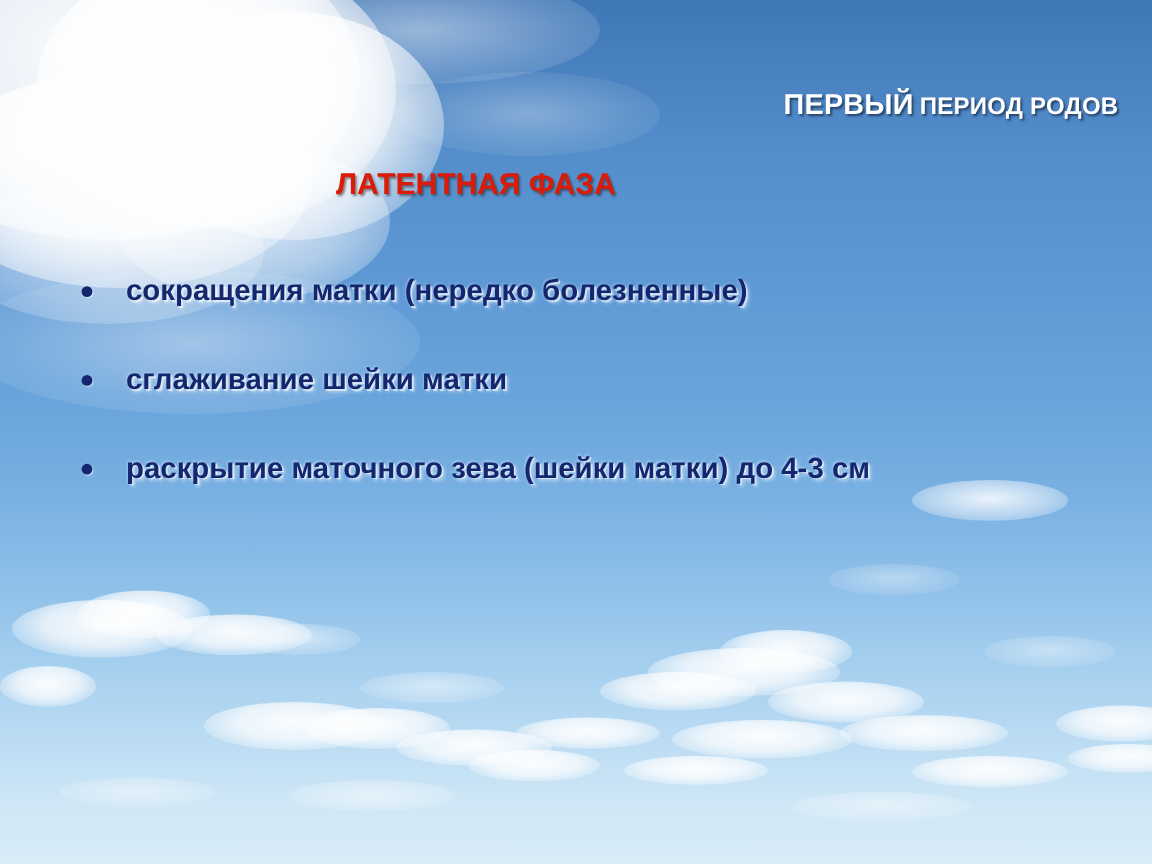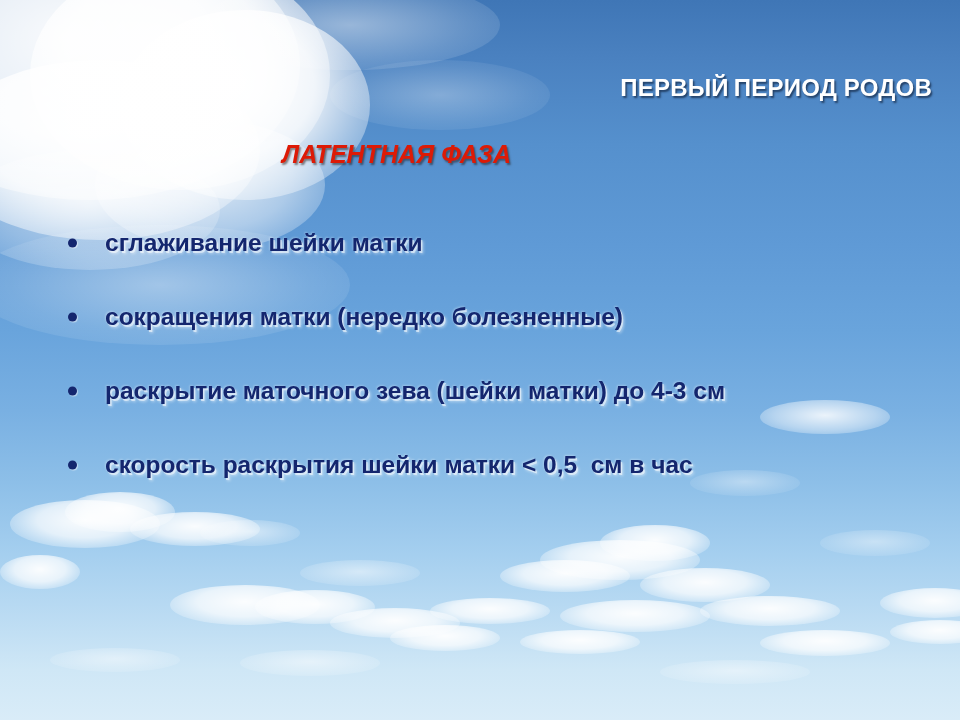--- a/index.html
+++ b/index.html
@@ -153,37 +153,36 @@
     color: #ffffff;
     white-space: nowrap;
     text-shadow: 1.5px 1.5px 2px rgba(20,40,70,0.75);
     letter-spacing: 0.2px;
   }
   .slide-title .title-main {
     font-size: 24px;
     font-weight: bold;
   }
   .slide-title .title-sub {
-    font-size: 24px;
+    font-size: 20px;
     font-weight: bold;
     margin-left: 5px;
   }
 
   .phase-heading {
     position: absolute;
     left: 0;
     top: 140px;
     width: 793px;
     text-align: center;
     font-size: 25px;
     font-weight: bold;
     color: #dd1a06;
     text-shadow: 1.5px 1.5px 2px rgba(40,30,30,0.55);
     white-space: nowrap;
-    font-style: italic;
   }
 
   .bullet-list {
     position: absolute;
     left: 0;
     top: 206px;
     width: 960px;
     margin: 0;
     padding: 0;
     list-style: none;
@@ -266,30 +265,26 @@
 
     <div class="slide-title">
       <span class="title-main">ПЕРВЫЙ</span><span class="title-sub">ПЕРИОД РОДОВ</span>
     </div>
 
     <div class="phase-heading">ЛАТЕНТНАЯ ФАЗА</div>
 
     <ul class="bullet-list">
       <li class="bullet-item">
         <span class="bullet-dot"></span>
-        <span>сглаживание шейки матки</span>
+        <span>сокращения матки (нередко болезненные)</span>
       </li>
       <li class="bullet-item">
         <span class="bullet-dot"></span>
-        <span>сокращения матки (нередко болезненные)</span>
+        <span>сглаживание шейки матки</span>
       </li>
       <li class="bullet-item">
         <span class="bullet-dot"></span>
         <span>раскрытие маточного зева (шейки матки) до 4-3 см</span>
       </li>
-      <li class="bullet-item">
-        <span class="bullet-dot"></span>
-        <span>скорость раскрытия шейки матки &lt; 0,5  см в час</span>
-      </li>
     </ul>
 
   </div>
 </div>
 
 </body></html>

